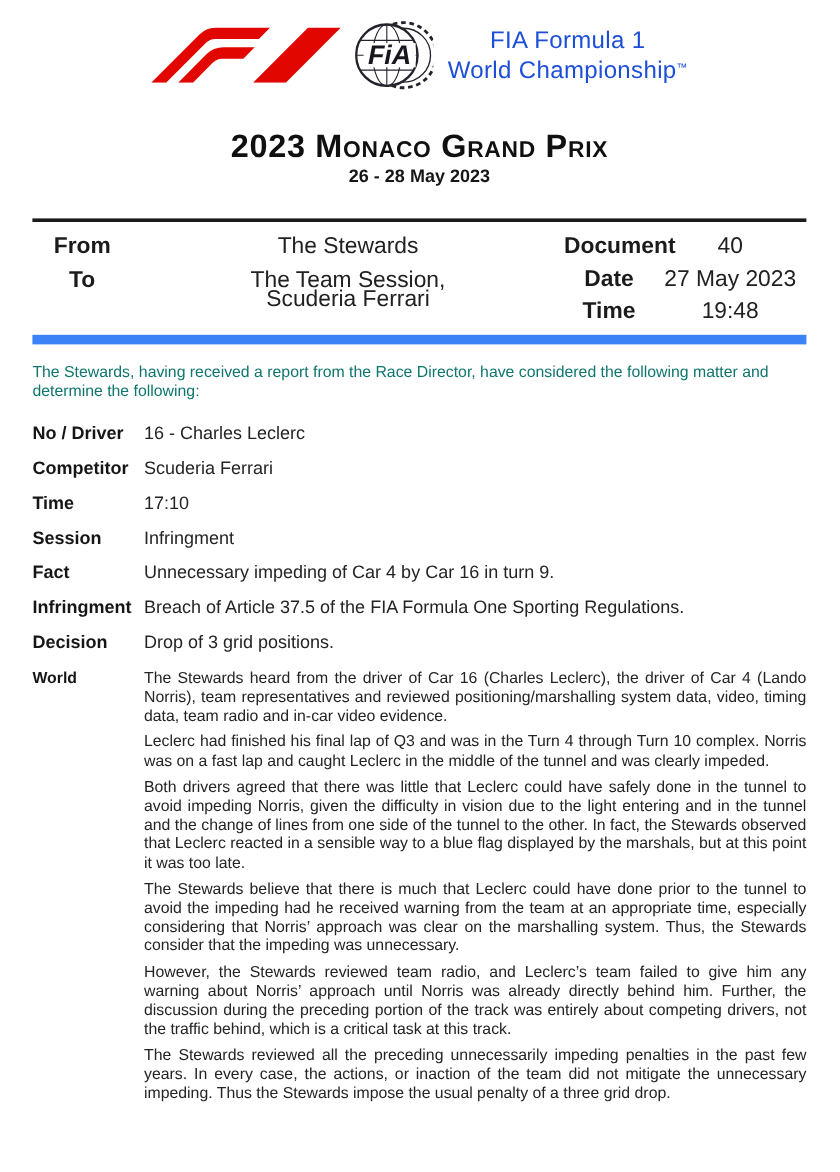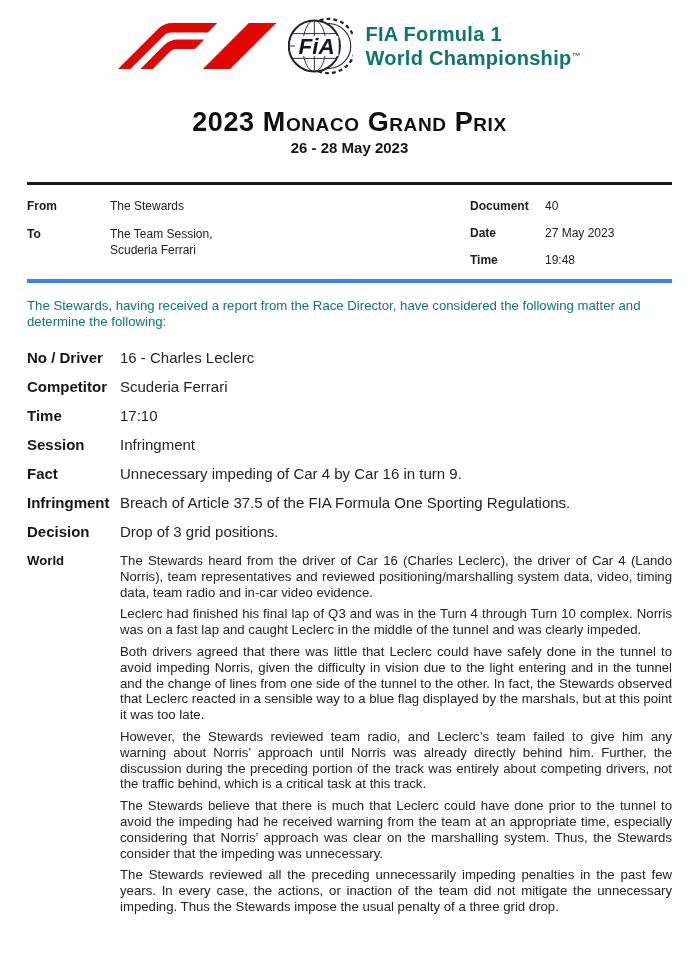--- a/index.html
+++ b/index.html
@@ -14,41 +14,41 @@
   .page { width: 700px; height: 977px; padding: 0 28px 0 27px; overflow: hidden; }
 
   
   .brand {
     display: flex; justify-content: center; align-items: center;
     gap: 12px; height: 92px;
   }
   .f1-logo-svg { display: block; }
   .fia-emblem-svg { display: block; }
   .wordmark {
-    font-size: 20px; font-weight: bold; color: #0f766e;
-    line-height: 22px; letter-spacing: 0.3px; white-space: nowrap;
+    font-size: 20px; font-weight: normal; color: #1d4ed8;
+    line-height: 22px; letter-spacing: 0.3px; white-space: nowrap; text-align: center;
   }
   .wordmark sup { font-size: 9px; vertical-align: 6px; }
 
   
   .title-block { text-align: center; margin-top: 15px; }
   .event-title {
     font-size: 27px; font-weight: bold; font-variant: small-caps;
     letter-spacing: 0.6px; color: #101010; line-height: 30px;
   }
   .event-dates { font-size: 15px; font-weight: bold; color: #161616; margin-top: 2px; }
 
   
   .meta {
     margin-top: 26px;
     border-top: 3px solid #1a1a1a;
-    border-bottom: 4px solid #3b82f6;
+    border-bottom: 8px solid #3b82f6;
     padding: 13px 0 11px 0;
     display: flex;
-    font-size: 12px; line-height: 16px;
+    font-size: 19px; line-height: 16px; text-align: center;
   }
   .meta-left { width: 443px; display: grid; grid-template-columns: 83px auto; row-gap: 12px; align-content: start; }
   .meta-right { flex: 1; display: grid; grid-template-columns: 75px auto; row-gap: 11px; align-content: start; }
   .meta .lbl { font-weight: bold; color: #1b1b1b; }
 
   
   .intro { margin-top: 15px; font-size: 13.2px; line-height: 15.5px; max-width: 620px; color: #0f766e; }
 
   .fields { margin-top: 21px; font-size: 15px; }
   .field { display: grid; grid-template-columns: 93px 1fr; line-height: 16px; margin-bottom: 13px; }
@@ -149,19 +149,19 @@
       <div class="value">Drop of 3 grid positions.</div>
     </div>
   </div>
 
   <div class="reason">
     <div class="label">World</div>
     <div class="paras">
       <p>The Stewards heard from the driver of Car 16 (Charles Leclerc), the driver of Car 4 (Lando Norris), team representatives and reviewed positioning/marshalling system data, video, timing data, team radio and in-car video evidence.</p>
       <p>Leclerc had finished his final lap of Q3 and was in the Turn 4 through Turn 10 complex. Norris was on a fast lap and caught Leclerc in the middle of the tunnel and was clearly impeded.</p>
       <p>Both drivers agreed that there was little that Leclerc could have safely done in the tunnel to avoid impeding Norris, given the difficulty in vision due to the light entering and in the tunnel and the change of lines from one side of the tunnel to the other. In fact, the Stewards observed that Leclerc reacted in a sensible way to a blue flag displayed by the marshals, but at this point it was too late.</p>
+      <p>The Stewards believe that there is much that Leclerc could have done prior to the tunnel to avoid the impeding had he received warning from the team at an appropriate time, especially considering that Norris’ approach was clear on the marshalling system. Thus, the Stewards consider that the impeding was unnecessary.</p>
       <p>However, the Stewards reviewed team radio, and Leclerc’s team failed to give him any warning about Norris’ approach until Norris was already directly behind him. Further, the discussion during the preceding portion of the track was entirely about competing drivers, not the traffic behind, which is a critical task at this track.</p>
-      <p>The Stewards believe that there is much that Leclerc could have done prior to the tunnel to avoid the impeding had he received warning from the team at an appropriate time, especially considering that Norris’ approach was clear on the marshalling system. Thus, the Stewards consider that the impeding was unnecessary.</p>
       <p>The Stewards reviewed all the preceding unnecessarily impeding penalties in the past few years. In every case, the actions, or inaction of the team did not mitigate the unnecessary impeding. Thus the Stewards impose the usual penalty of a three grid drop.</p>
     </div>
   </div>
 
 </div>
 
 </body></html>

